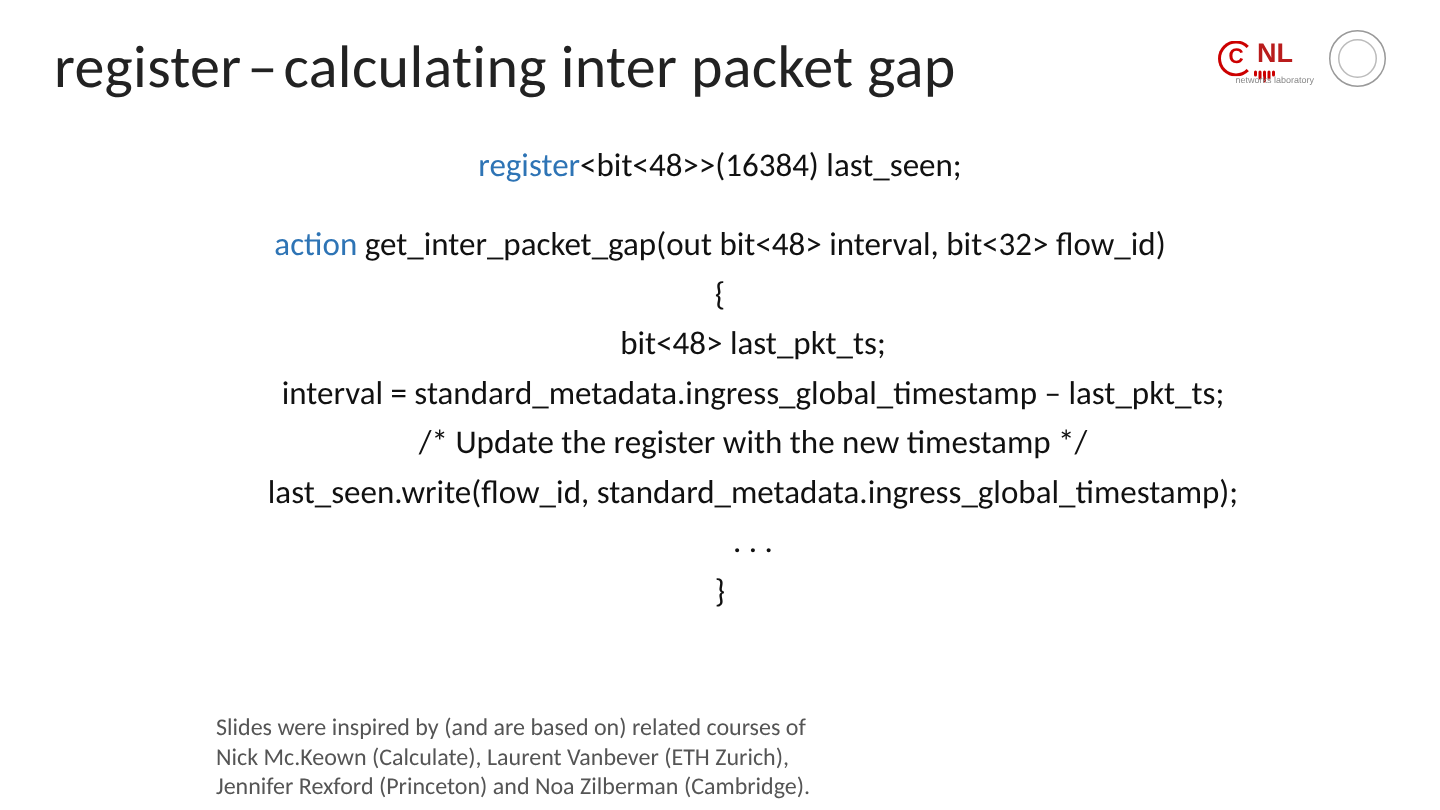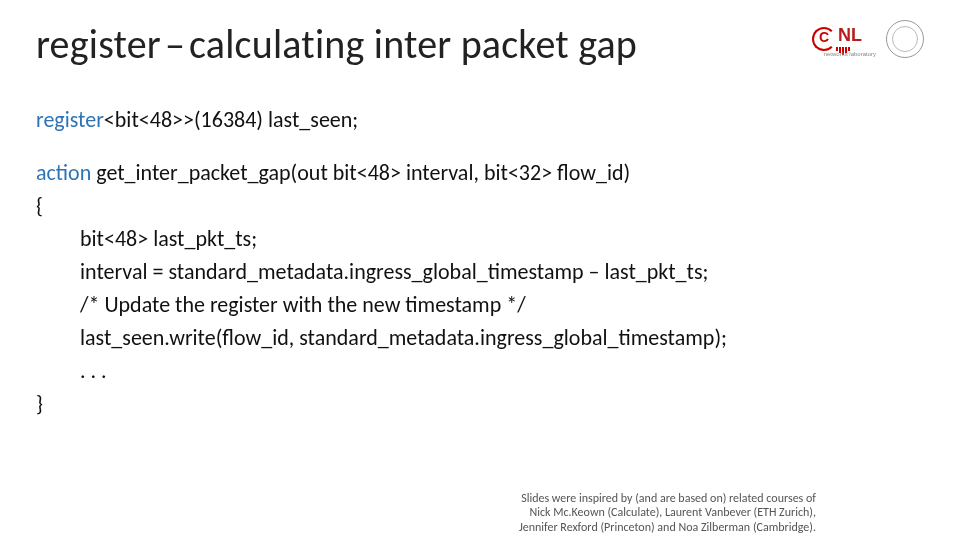--- a/index.html
+++ b/index.html
@@ -1,15 +1,15 @@
 <!DOCTYPE html>
 <html><head>
 <meta charset="utf-8">
 <style>
-  * { box-sizing: border-box; margin: 0; padding: 0; }
+  * { box-sizing: border-box; margin: 0; padding: 0; border-radius: 13px; }
   body {
     width: 960px;
     height: 540px;
     background: #ffffff;
     font-family: "Calibri", "Segoe UI", sans-serif;
     position: relative;
     overflow: hidden;
   }
   .slide {
     padding: 20px 36px 0 36px;
@@ -65,36 +65,37 @@
     border-radius: 50%;
     position: relative;
   }
   .logo-seal::after {
     content:"";
     position:absolute; inset:5px;
     border:1px solid #bbb;
     border-radius:50%;
   }
   .body {
-    margin-top: 34px;
+    margin-top: 24px;
     font-size: 22px;
     line-height: 1.5;
     color: #111;
+    text-align: center;
   }
   .line { white-space: pre; }
   .kw { color: #2e74b5; }
   .gap { height: 20px; }
   .indent { padding-left: 44px; }
   .footer {
     position: absolute;
     left: 50%;
     bottom: 6px;
     transform: translateX(-50%);
-    text-align: right;
-    font-size: 12px;
+    text-align: left;
+    font-size: 16px;
     color: #555;
     line-height: 1.2;
     width: 70%;
   }
   .lbrace, .rbrace { font-size:22px; }
 </style>
 </head>
 <body>
 
 <div class="slide">

